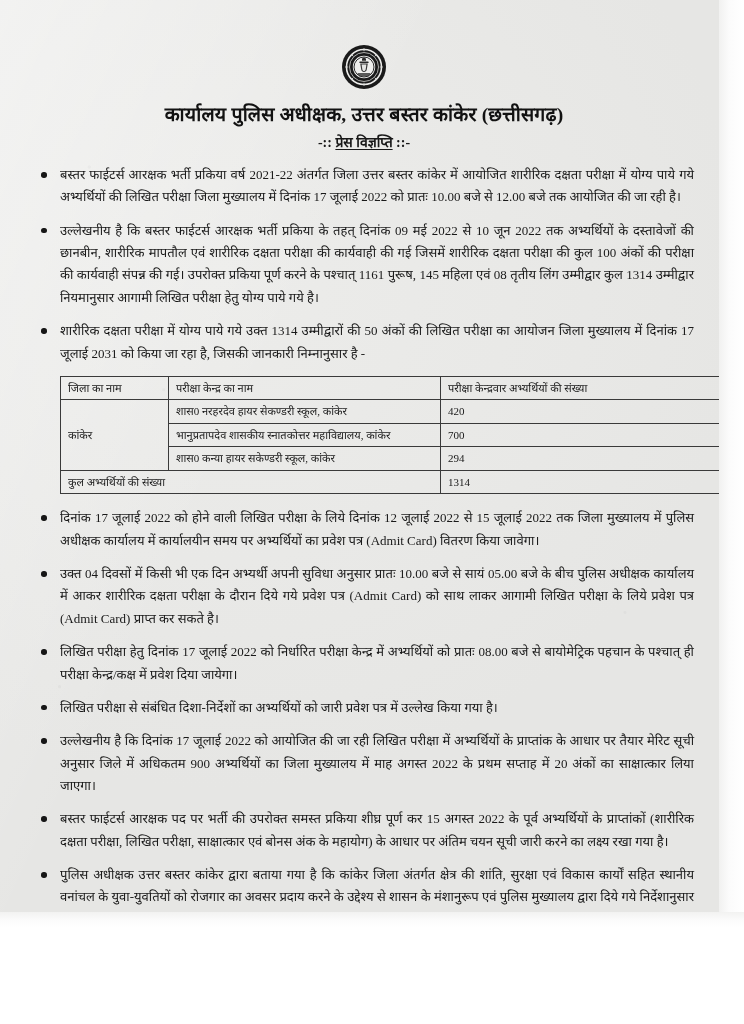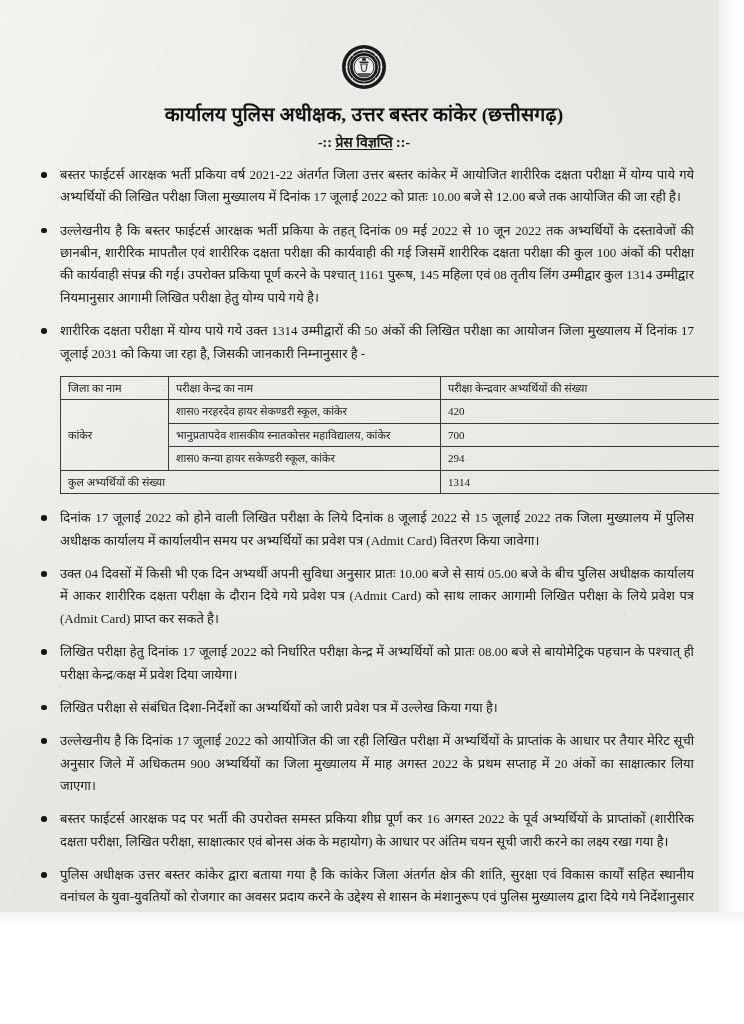--- a/index.html
+++ b/index.html
@@ -219,26 +219,26 @@
           </tr>
           <tr>
             <td class="total-label" colspan="2">कुल अभ्यर्थियों की संख्या</td>
             <td class="count">1314</td>
           </tr>
         </tbody>
       </table>
     </div>
 
     <ul class="points">
-      <li>दिनांक 17 जूलाई 2022 को होने वाली लिखित परीक्षा के लिये दिनांक 8 जूलाई 2022 से 15 जूलाई 2022 तक जिला मुख्यालय में पुलिस अधीक्षक कार्यालय में कार्यालयीन समय पर अभ्यर्थियों का प्रवेश पत्र (Admit Card) वितरण किया जावेगा।</li>
+      <li>दिनांक 17 जूलाई 2022 को होने वाली लिखित परीक्षा के लिये दिनांक 12 जूलाई 2022 से 15 जूलाई 2022 तक जिला मुख्यालय में पुलिस अधीक्षक कार्यालय में कार्यालयीन समय पर अभ्यर्थियों का प्रवेश पत्र (Admit Card) वितरण किया जावेगा।</li>
       <li>उक्त 04 दिवसों में किसी भी एक दिन अभ्यर्थी अपनी सुविधा अनुसार प्रातः 10.00 बजे से सायं 05.00 बजे के बीच पुलिस अधीक्षक कार्यालय में आकर शारीरिक दक्षता परीक्षा के दौरान दिये गये प्रवेश पत्र (Admit Card) को साथ लाकर आगामी लिखित परीक्षा के लिये प्रवेश पत्र (Admit Card) प्राप्त कर सकते है।</li>
       <li>लिखित परीक्षा हेतु दिनांक 17 जूलाई 2022 को निर्धारित परीक्षा केन्द्र में अभ्यर्थियों को प्रातः 08.00 बजे से बायोमेट्रिक पहचान के पश्चात् ही परीक्षा केन्द्र/कक्ष में प्रवेश दिया जायेगा।</li>
       <li>लिखित परीक्षा से संबंधित दिशा-निर्देशों का अभ्यर्थियों को जारी प्रवेश पत्र में उल्लेख किया गया है।</li>
       <li>उल्लेखनीय है कि दिनांक 17 जूलाई 2022 को आयोजित की जा रही लिखित परीक्षा में अभ्यर्थियों के प्राप्तांक के आधार पर तैयार मेरिट सूची अनुसार जिले में अधिकतम 900 अभ्यर्थियों का जिला मुख्यालय में माह अगस्त 2022 के प्रथम सप्ताह में 20 अंकों का साक्षात्कार लिया जाएगा।</li>
-      <li>बस्तर फाईटर्स आरक्षक पद पर भर्ती की उपरोक्त समस्त प्रकिया शीघ्र पूर्ण कर 16 अगस्त 2022 के पूर्व अभ्यर्थियों के प्राप्तांकों (शारीरिक दक्षता परीक्षा, लिखित परीक्षा, साक्षात्कार एवं बोनस अंक के महायोग) के आधार पर अंतिम चयन सूची जारी करने का लक्ष्य रखा गया है।</li>
+      <li>बस्तर फाईटर्स आरक्षक पद पर भर्ती की उपरोक्त समस्त प्रकिया शीघ्र पूर्ण कर 15 अगस्त 2022 के पूर्व अभ्यर्थियों के प्राप्तांकों (शारीरिक दक्षता परीक्षा, लिखित परीक्षा, साक्षात्कार एवं बोनस अंक के महायोग) के आधार पर अंतिम चयन सूची जारी करने का लक्ष्य रखा गया है।</li>
       <li>पुलिस अधीक्षक उत्तर बस्तर कांकेर द्वारा बताया गया है कि कांकेर जिला अंतर्गत क्षेत्र की शांति, सुरक्षा एवं विकास कार्यों सहित स्थानीय वनांचल के युवा-युवतियों को रोजगार का अवसर प्रदाय करने के उद्देश्य से शासन के मंशानुरूप एवं पुलिस मुख्यालय द्वारा दिये गये निर्देशानुसार आयोजित ''बस्तर फाईटर्स आरक्षक'' पद की भर्ती प्रकिया में कांकेर जिला के स्थानीय युवा-युवतियों के अभ्यर्थियों द्वारा उत्साह से भाग लिया जा रहा है।</li>
     </ul>
 
   </div>
 
   <div class="bed-right"></div>
   <div class="bed-bottom"></div>
 </div>
 
 </body></html>

